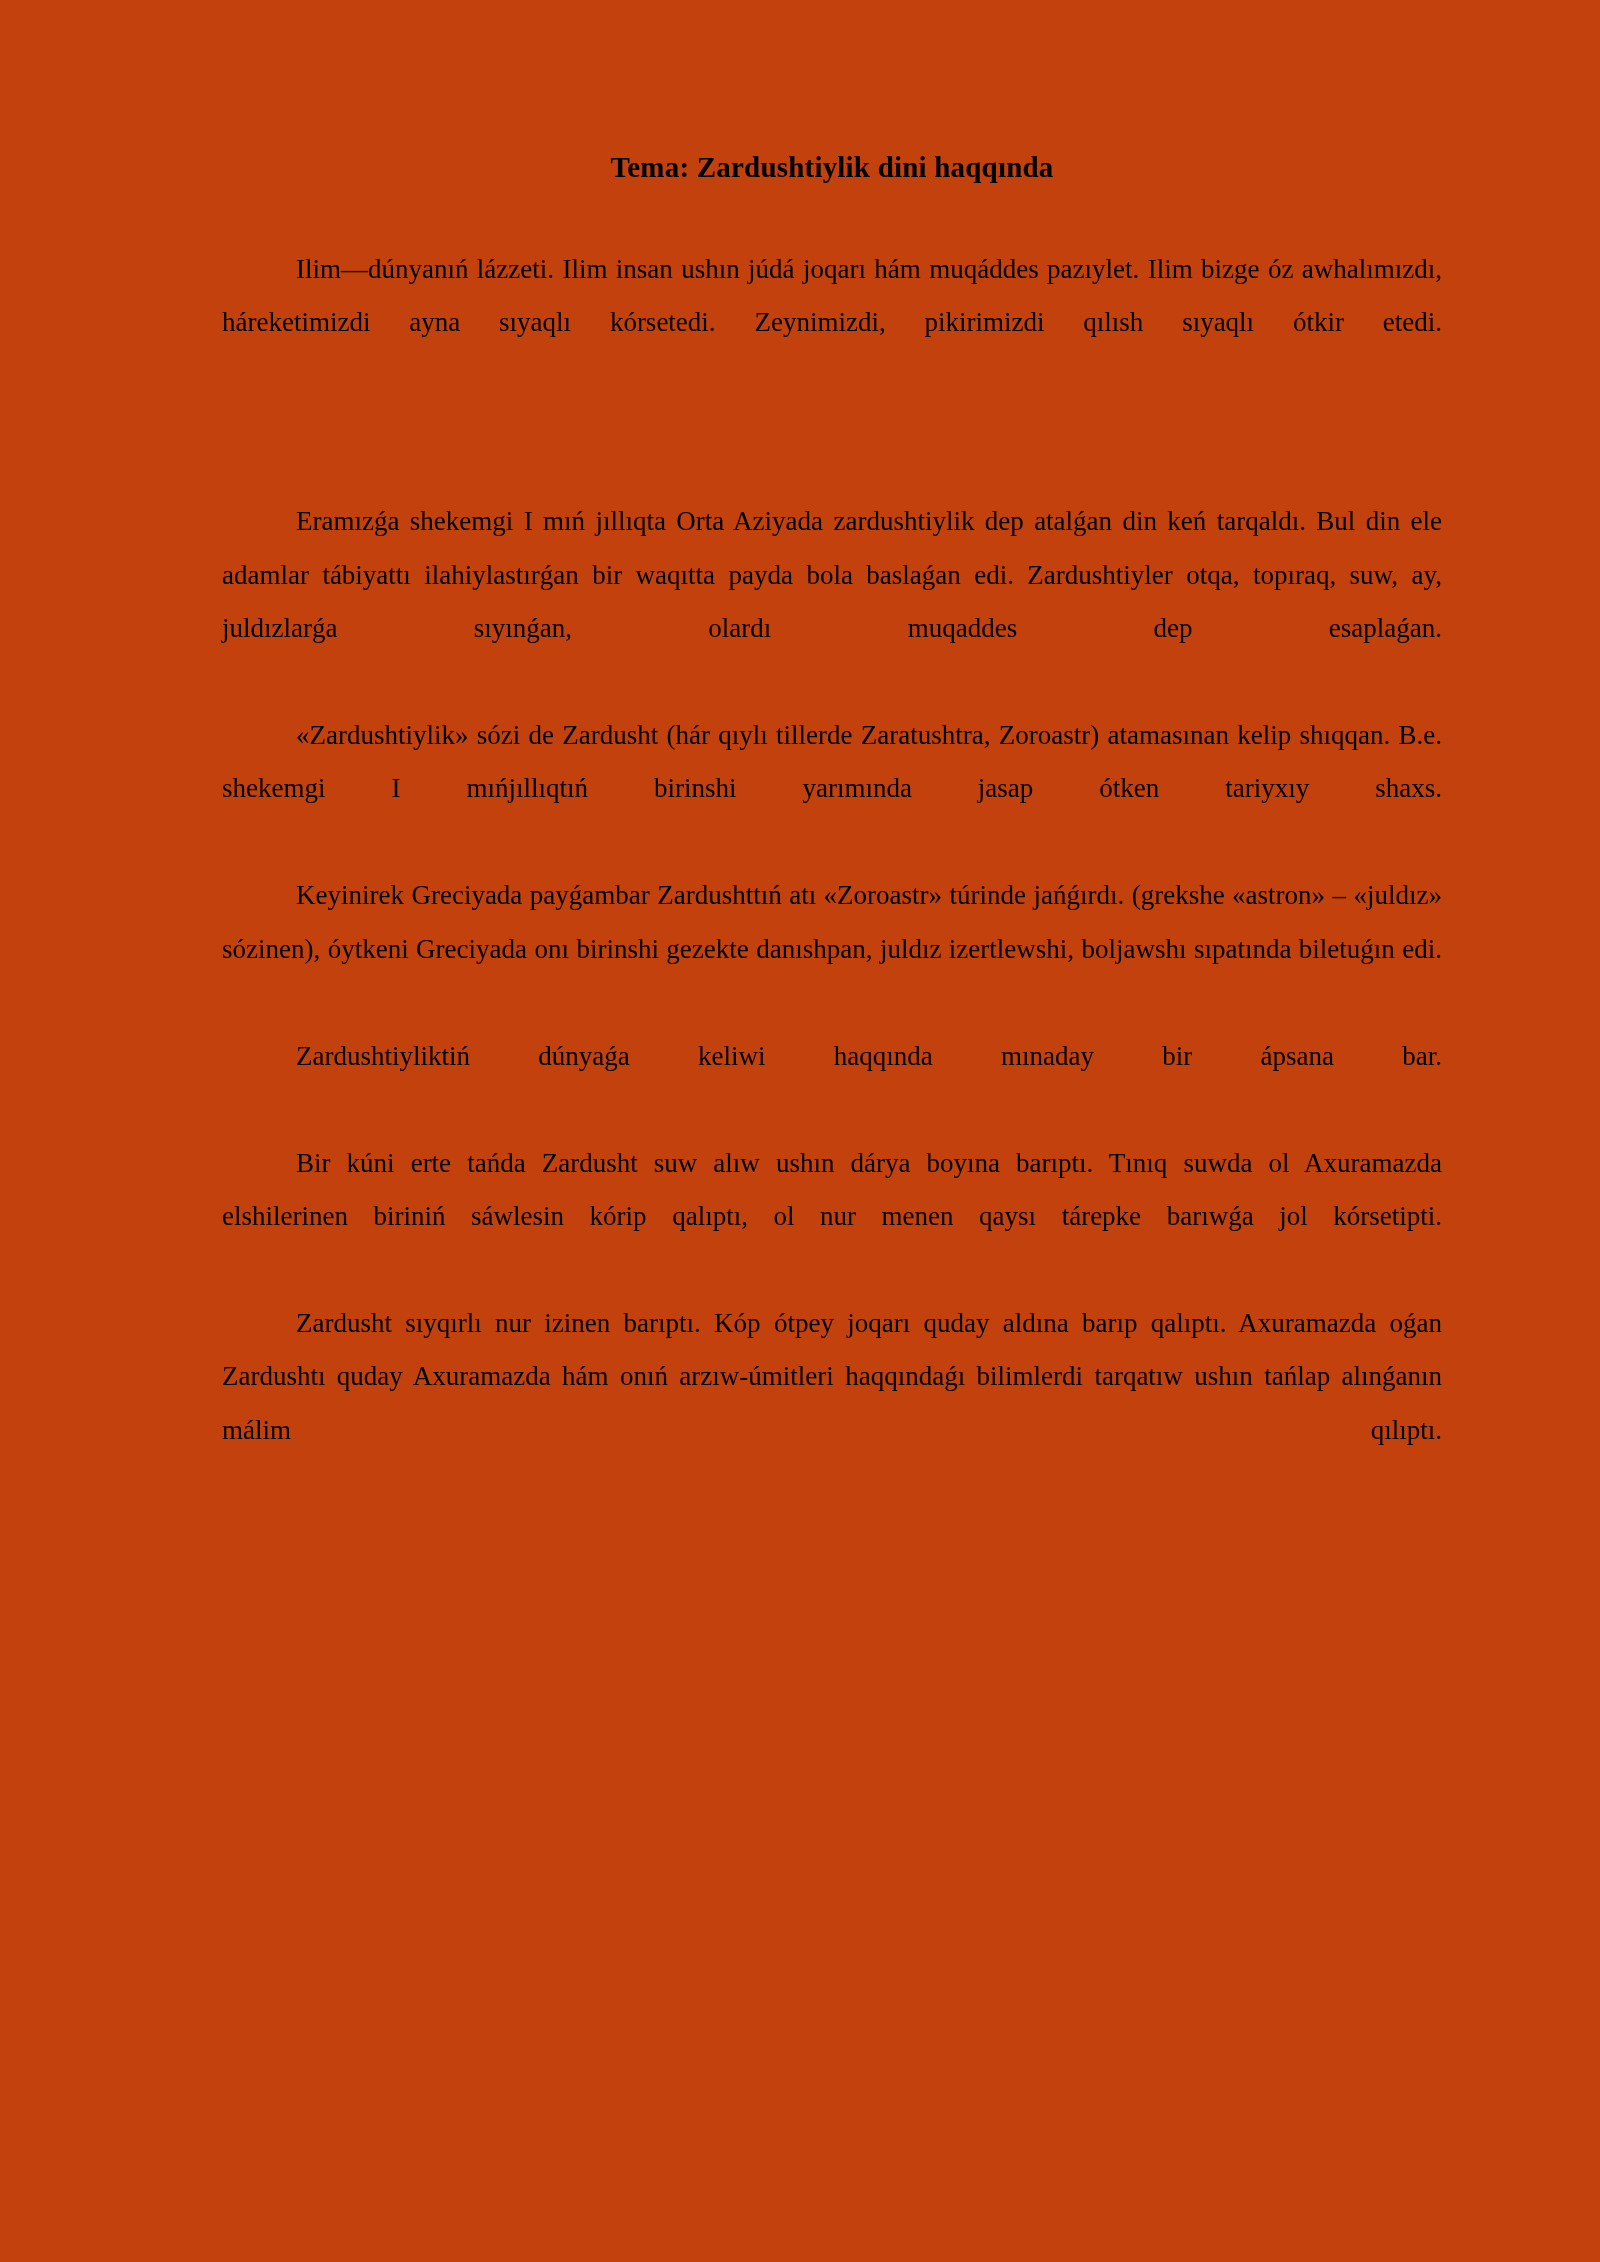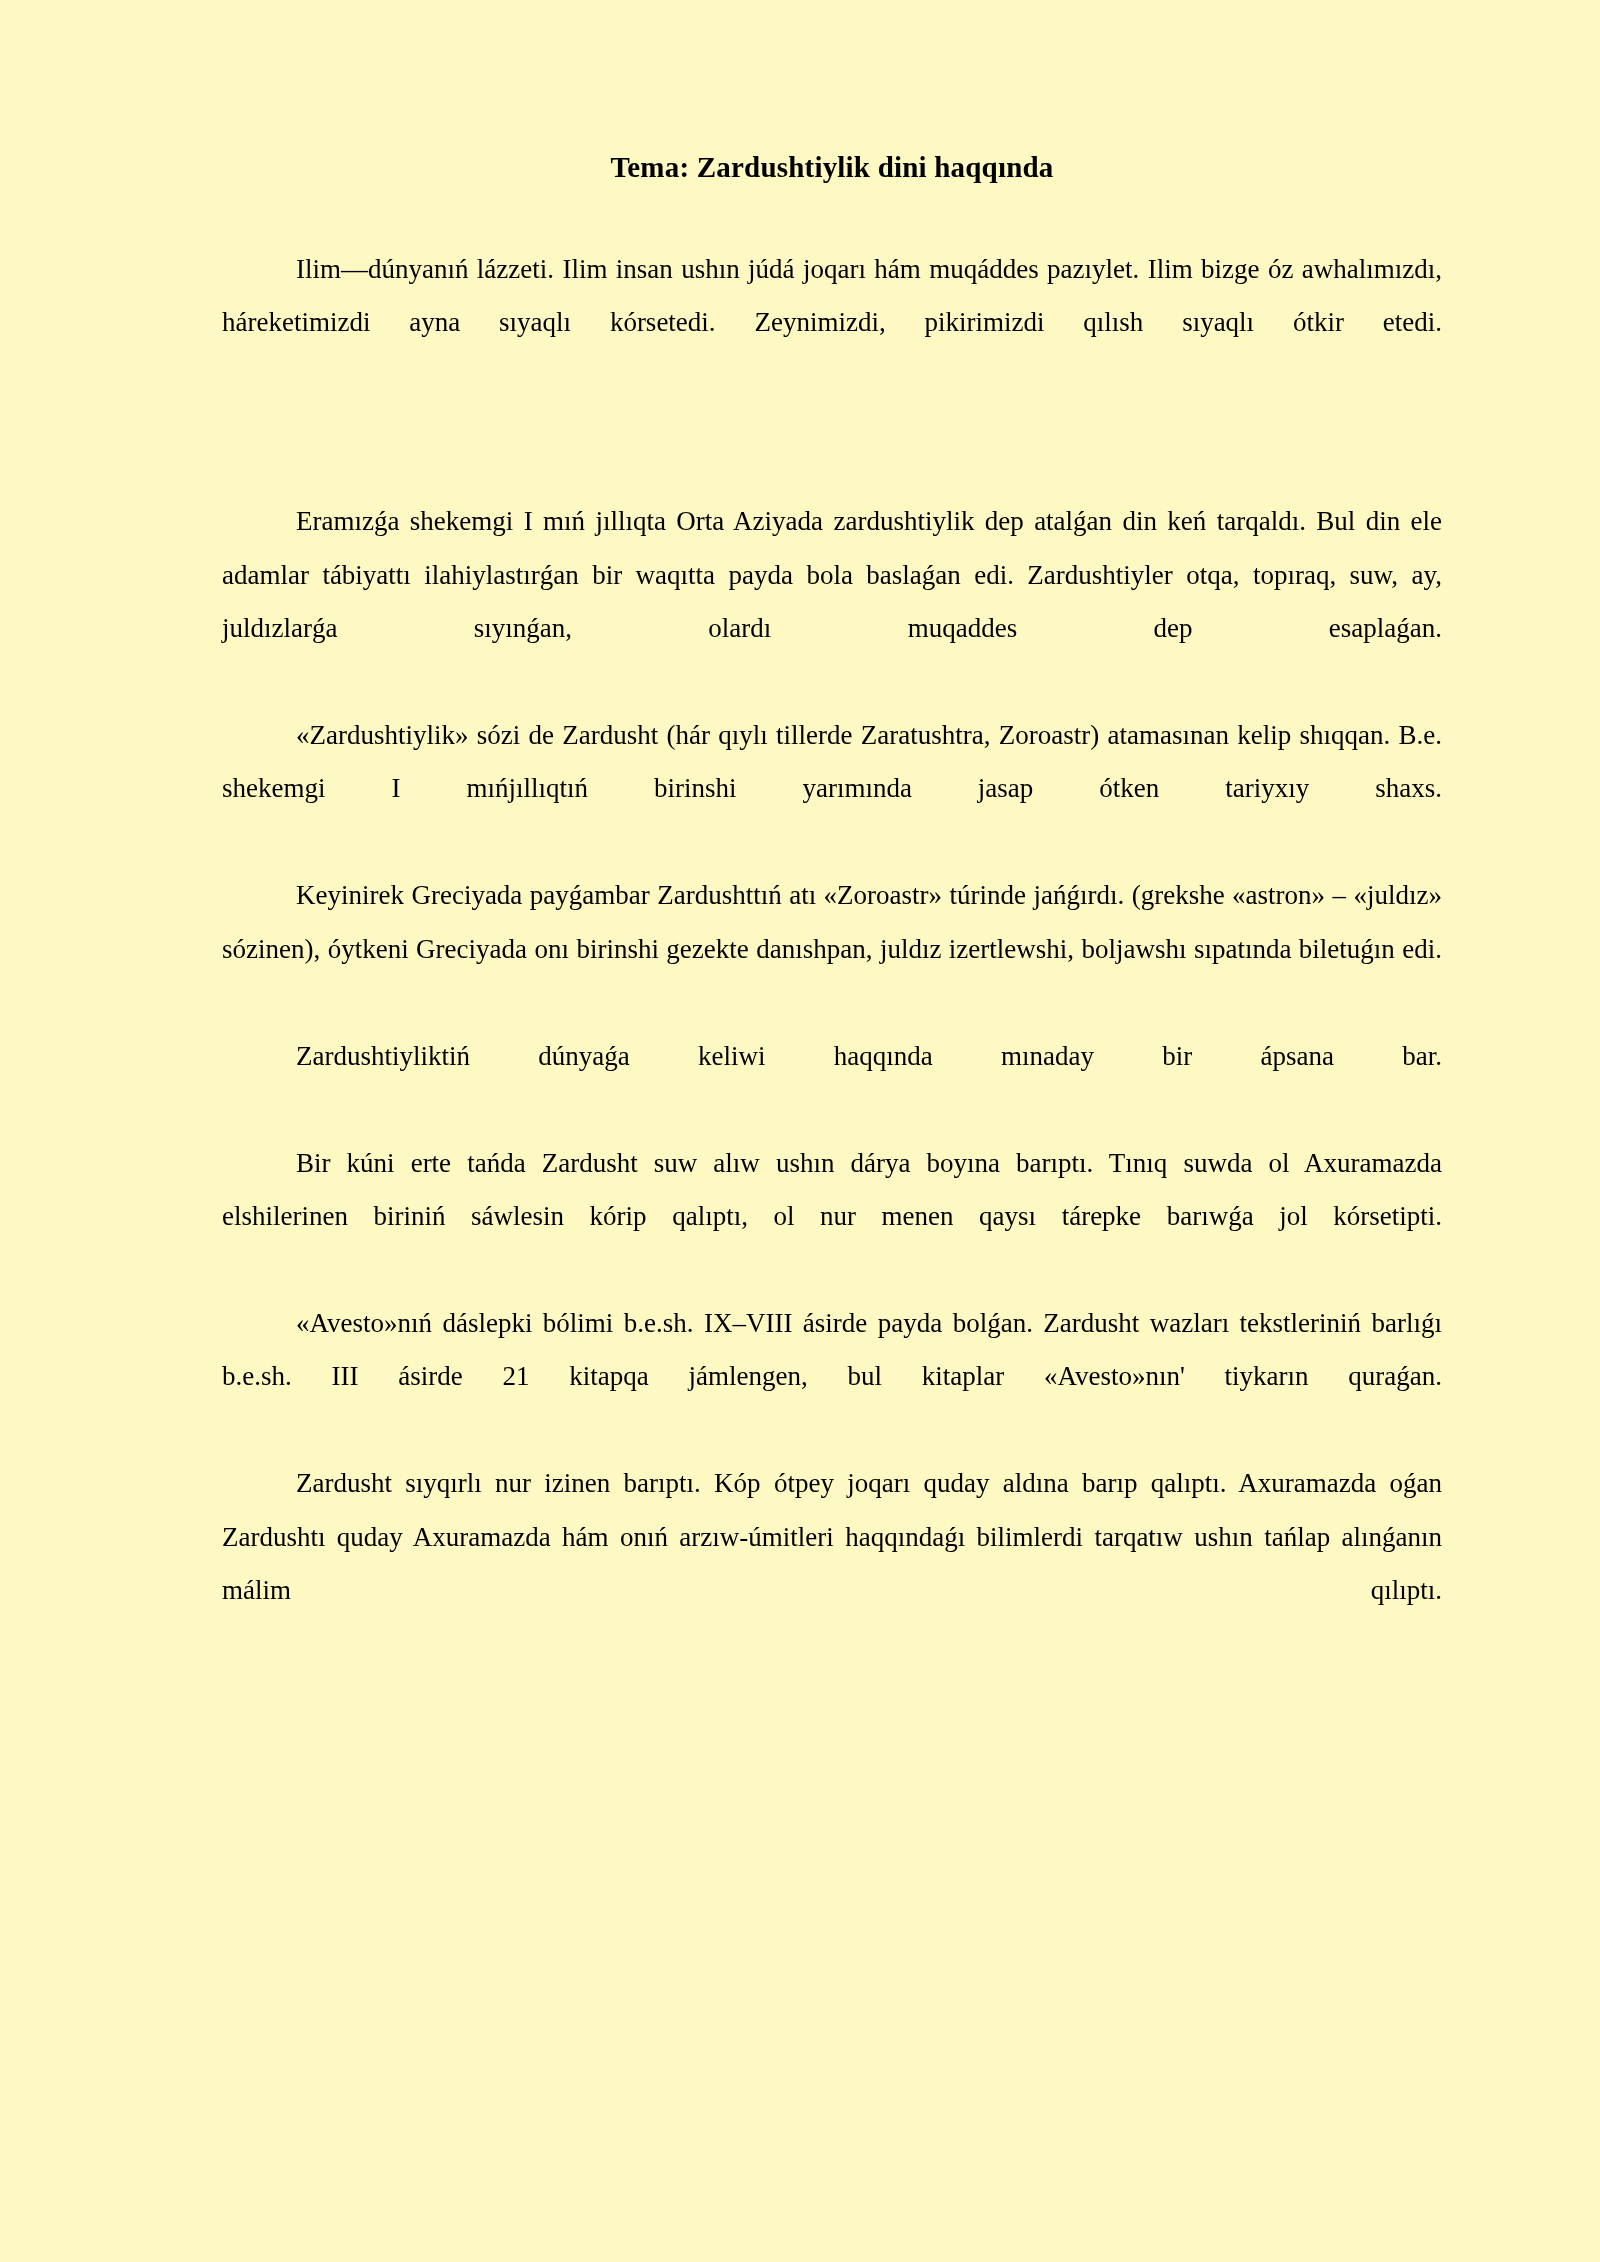--- a/index.html
+++ b/index.html
@@ -11,21 +11,21 @@
     width: 1600px;
     height: 2262px;
     font-family: "Liberation Serif", "DejaVu Serif", serif;
     color: #000000;
     -webkit-font-smoothing: antialiased;
   }
   .page {
     position: relative;
     width: 1600px;
     height: 2262px;
-    background: #fef9c3;
+    background: #c2410c;
     box-sizing: border-box;
     padding: 150px 158px 60px 222px;
   }
   .doc-title {
     text-align: center;
     font-weight: bold;
     font-size: 29px;
     line-height: 1.2;
     margin: 0 0 0 0;
     letter-spacing: 0.2px;
@@ -75,17 +75,16 @@
   </div>
 
   <div class="gap-before-body"></div>
 
   <div class="body-text">
     <p>Eramızǵa shekemgi I mıń jıllıqta Orta Aziyada zardushtiylik dep atalǵan din keń tarqaldı. Bul din ele adamlar tábiyattı ilahiylastırǵan bir waqıtta payda bola baslaǵan edi. Zardushtiyler otqa, topıraq, suw, ay, juldızlarǵa sıyınǵan, olardı muqaddes dep esaplaǵan.</p>
     <p>«Zardushtiylik» sózi de Zardusht (hár qıylı tillerde Zaratushtra, Zoroastr) atamasınan kelip shıqqan. B.e. shekemgi I mıńjıllıqtıń birinshi yarımında jasap ótken tariyxıy shaxs.</p>
     <p>Keyinirek Greciyada payǵambar Zardushttıń atı «Zoroastr» túrinde jańǵırdı. (grekshe «astron» – «juldız» sózinen), óytkeni Greciyada onı birinshi gezekte danıshpan, juldız izertlewshi, boljawshı sıpatında biletuǵın edi.</p>
     <p>Zardushtiyliktiń dúnyaǵa keliwi haqqında mınaday bir ápsana bar.</p>
     <p>Bir kúni erte tańda Zardusht suw alıw ushın dárya boyına barıptı. Tınıq suwda ol Axuramazda elshilerinen biriniń sáwlesin kórip qalıptı, ol nur menen qaysı tárepke barıwǵa jol kórsetipti.</p>
-    <p>«Avesto»nıń dáslepki bólimi b.e.sh. IX–VIII ásirde payda bolǵan. Zardusht wazları tekstleriniń barlıǵı b.e.sh. III ásirde 21 kitapqa jámlengen, bul kitaplar «Avesto»nın' tiykarın quraǵan.</p>
     <p>Zardusht sıyqırlı nur izinen barıptı. Kóp ótpey joqarı quday aldına barıp qalıptı. Axuramazda oǵan Zardushtı quday Axuramazda hám onıń arzıw-úmitleri haqqındaǵı bilimlerdi tarqatıw ushın tańlap alınǵanın málim qılıptı.</p>
   </div>
 
 </div>
 
 </body></html>

